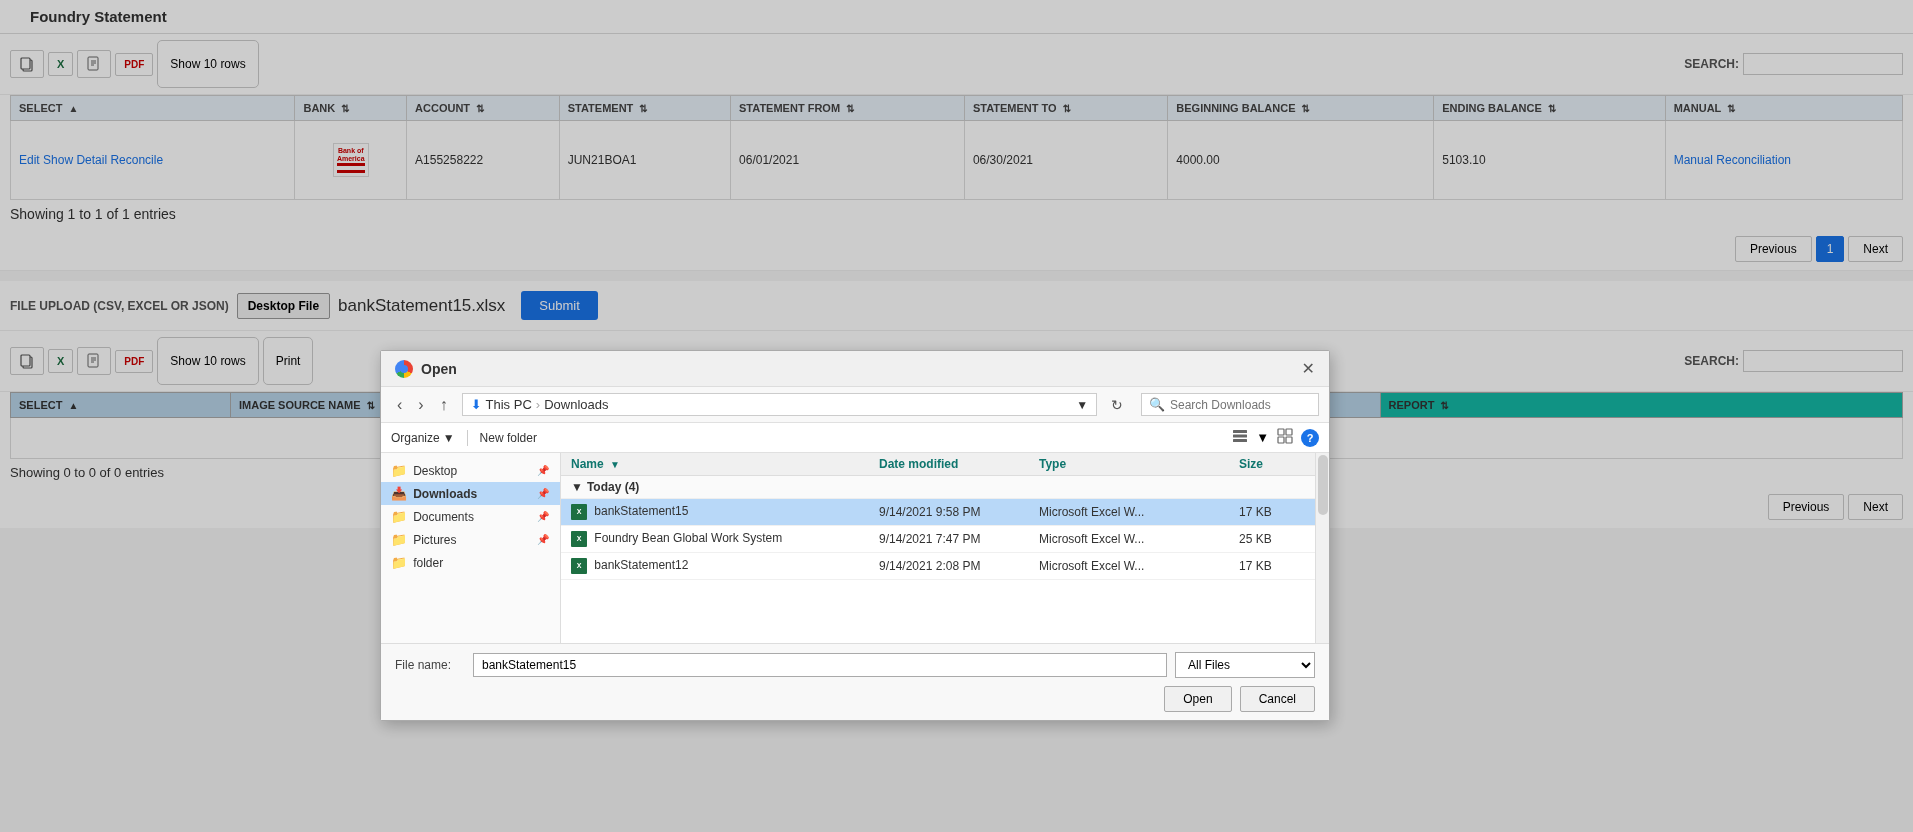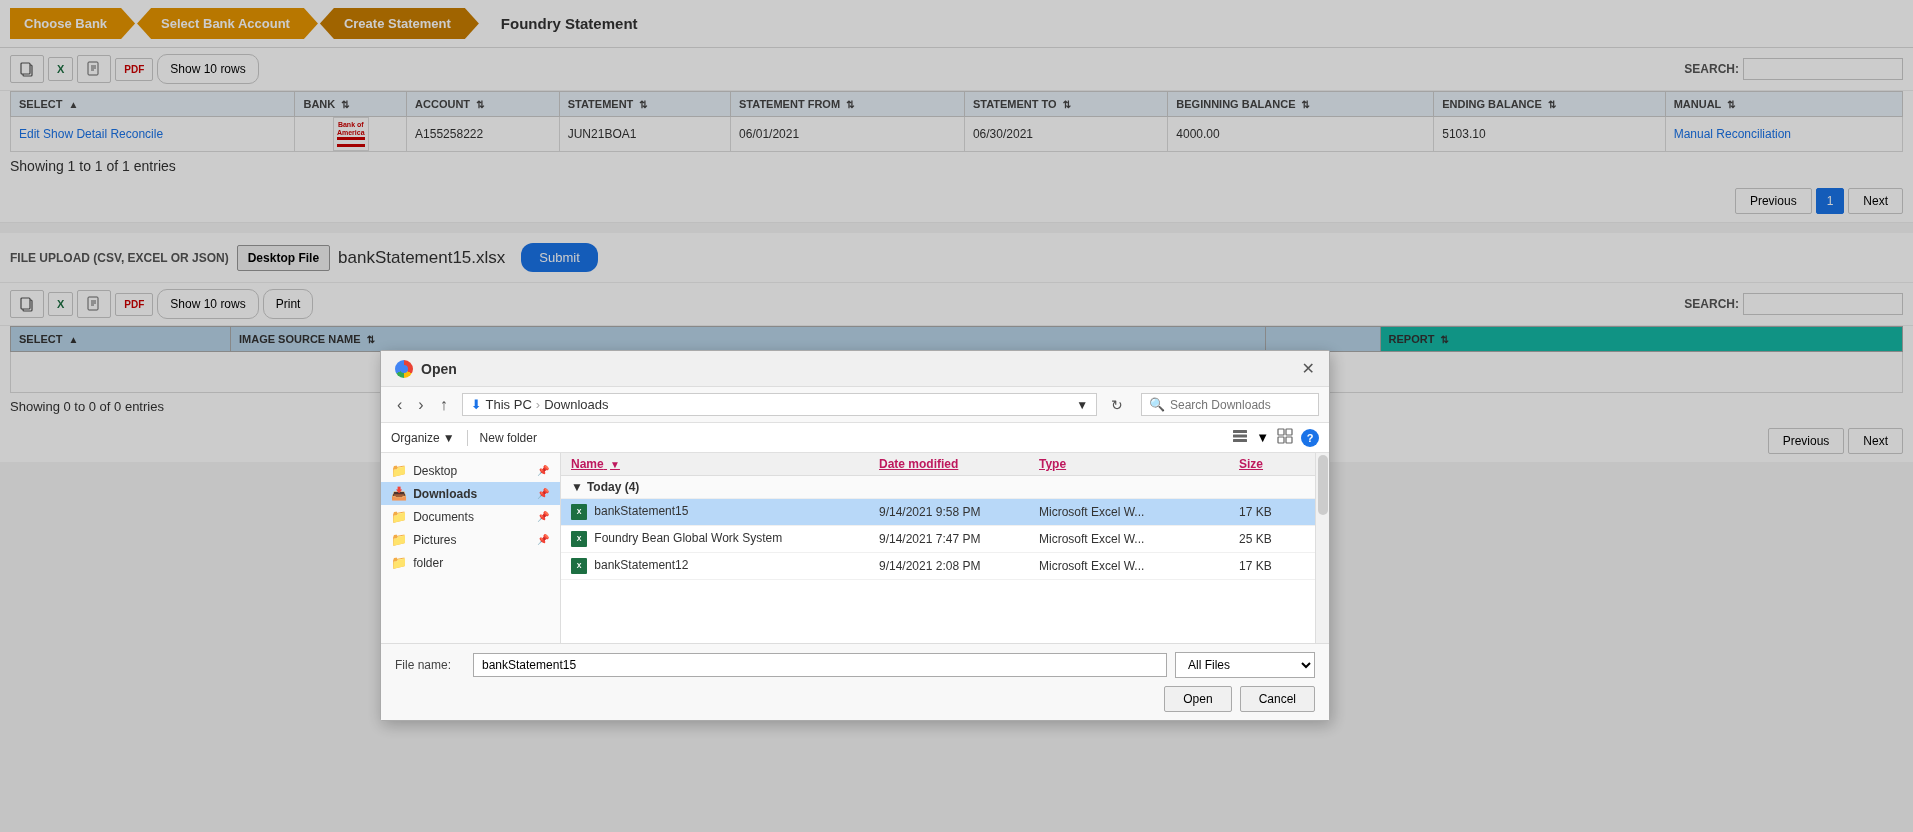--- a/index.html
+++ b/index.html
@@ -1,21 +1,21 @@
 <!DOCTYPE html>
 <html><head>
   <meta charset="utf-8">
   <style>
     * { box-sizing: border-box; margin: 0; padding: 0; }
     body { font-family: Arial, sans-serif; font-size: 13px; background: #f5f5f5; color: #333; overflow-x: hidden; }
     .toolbar-btn { border: 1px solid #ccc; background: #fff; padding: 5px 8px; cursor: pointer; border-radius: 2px; font-size: 12px; display: flex; align-items: center; justify-content: center; }
-    .toolbar-btn-text { border: 1px solid #ccc; background: #fff; padding: 7px 12px; cursor: pointer; border-radius: 10px; font-size: 12px; }
+    .toolbar-btn-text { border: 1px solid #ccc; background: #fff; padding: 16px 12px; cursor: pointer; border-radius: 5px; font-size: 12px; }
     table { width: 100%; border-collapse: collapse; font-size: 12px; }
     th { background: #e8f0f8; border: 1px solid #ccc; padding: 6px 8px; text-align: left; font-size: 11px; font-weight: bold; color: #444; white-space: nowrap; cursor: pointer; }
-    td { border: 1px solid #ddd; padding: 0 8px; vertical-align: middle; }
+    td { border: 1px solid #ddd; padding: 22px 8px; vertical-align: middle; }
 
     
     .bank-logo { display: flex; align-items: center; justify-content: center; }
 
     
     a { color: #1a73e8; text-decoration: none; }
     .page-btn { border: 1px solid #ccc; background: #fff; padding: 5px 14px; cursor: pointer; border-radius: 2px; font-size: 12px; }
     .page-btn-active { background: #1a73e8; color: #fff; border-color: #1a73e8; padding: 5px 10px; }
 
     
@@ -38,21 +38,21 @@
     .view-btn { background: none; border: none; cursor: pointer; font-size: 13px; }
 
     
     .dialog-body { display: flex; min-height: 200px; }
     .file-tree { width: 180px; border-right: 1px solid #ddd; padding: 6px 0; background: #fafafa; }
     .tree-item { display: flex; align-items: center; padding: 4px 10px; cursor: pointer; font-size: 12px; gap: 6px; }
     .tree-item.selected { background: #cce0ff; }
 
     
     .file-list { flex: 1; overflow-y: auto; }
-    .file-list-header { display: grid; grid-template-columns: 1fr 160px 200px 80px; padding: 4px 10px; background: #f0f0f0; border-bottom: 1px solid #ddd; font-size: 12px; font-weight: bold; color: #be185d; text-decoration: underline; }
+    .file-list-header { display: grid; grid-template-columns: 1fr 160px 200px 80px; padding: 4px 10px; background: #f0f0f0; border-bottom: 1px solid #ddd; font-size: 12px; font-weight: bold; color: #0f766e; }
     .file-list-header div { cursor: pointer; }
     .file-group-label { padding: 4px 10px; font-size: 12px; font-weight: bold; color: #333; background: #fafafa; border-bottom: 1px solid #eee; display: flex; align-items: center; gap: 4px; }
     .file-row { display: grid; grid-template-columns: 1fr 160px 200px 80px; padding: 5px 10px; font-size: 12px; border-bottom: 1px solid #f0f0f0; cursor: pointer; align-items: center; }
     .file-row.selected { background: #cce8ff; }
 
     
     .dialog-footer { padding: 8px 14px; border-top: 1px solid #ddd; background: #f8f8f8; }
     .dialog-footer-row { display: flex; align-items: center; gap: 8px; margin-bottom: 8px; }
     .dialog-footer-label { font-size: 12px; color: #444; min-width: 70px; }
     .filename-input { flex: 1; border: 1px solid #aaa; padding: 4px 8px; font-size: 12px; }
@@ -68,31 +68,20 @@
 
     .sort-arrow { font-size: 10px; margin-left: 3px; }
 
     
     .section-sep { height: 10px; background: #f5f5f5; }
   </style>
 </head>
 <body>
 
 <div style="display:flex;align-items:center;background:#fff;padding:8px 10px;border-bottom:1px solid #ddd;">
-  <div style="display:flex;align-items:center;">
-    <div style="padding:8px 28px 8px 14px;background:#e69500;color:#fff;font-size:13px;font-weight:bold;position:relative;clip-path:polygon(0 0,calc(100% - 14px) 0,100% 50%,calc(100% - 14px) 100%,0 100%);margin-right:2px;">
-      <span>Choose Bank</span>
-    </div>
-    <div style="padding:8px 28px 8px 24px;background:#e69500;color:#fff;font-size:13px;font-weight:bold;position:relative;clip-path:polygon(14px 0,calc(100% - 14px) 0,100% 50%,calc(100% - 14px) 100%,14px 100%,0 50%);margin-right:2px;">
-      <span>Select Bank Account</span>
-    </div>
-    <div style="padding:8px 28px 8px 24px;background:#c87d00;color:#fff;font-size:13px;font-weight:bold;position:relative;clip-path:polygon(14px 0,calc(100% - 14px) 0,100% 50%,calc(100% - 14px) 100%,14px 100%,0 50%);margin-right:2px;">
-      <span>Create Statement</span>
-    </div>
-  </div>
   <span style="margin-left:20px;font-size:15px;font-weight:bold;color:#333;">Foundry Statement</span>
 </div>
 
 <div style="display:flex;align-items:center;padding:6px 10px;background:#fff;gap:4px;border-bottom:1px solid #eee;">
   <button class="toolbar-btn" title="Copy">
     <svg width="16" height="16" viewBox="0 0 16 16" fill="none">
         <rect x="4" y="4" width="9" height="11" rx="1" stroke="#555" stroke-width="1.2" fill="none"></rect>
         <rect x="2" y="2" width="9" height="11" rx="1" stroke="#555" stroke-width="1.2" fill="#fff"></rect>
       </svg>
   </button>
@@ -206,21 +195,21 @@
 </div>
 
 <div class="section-sep"></div>
 
 <div style="display:flex;align-items:center;padding:10px;background:#fff;gap:8px;border-bottom:1px solid #eee;">
   <span style="font-size:12px;font-weight:bold;color:#555;">FILE UPLOAD (CSV, EXCEL OR JSON)</span>
   <button style="border:1px solid #999;background:#f0f0f0;padding:5px 10px;cursor:pointer;font-size:12px;border-radius:2px;font-weight:bold;">
     <span>Desktop File</span>
   </button>
   <span style="font-size:17px;color:#333;">bankStatement15.xlsx</span>
-  <button style="background:#1a73e8;color:#fff;border:none;padding:7px 18px;cursor:pointer;font-size:13px;border-radius:12px;margin-left:8px;">
+  <button style="background:#1a73e8;color:#fff;border:none;padding:7px 18px;cursor:pointer;font-size:13px;border-radius:3px;margin-left:8px;">
     <span>Submit</span>
   </button>
 </div>
 
 <div style="display:flex;align-items:center;padding:6px 10px;background:#fff;gap:4px;border-bottom:1px solid #eee;">
   <button class="toolbar-btn" title="Copy">
     <svg width="16" height="16" viewBox="0 0 16 16" fill="none">
         <rect x="4" y="4" width="9" height="11" rx="1" stroke="#555" stroke-width="1.2" fill="none"></rect>
         <rect x="2" y="2" width="9" height="11" rx="1" stroke="#555" stroke-width="1.2" fill="#fff"></rect>
       </svg>

